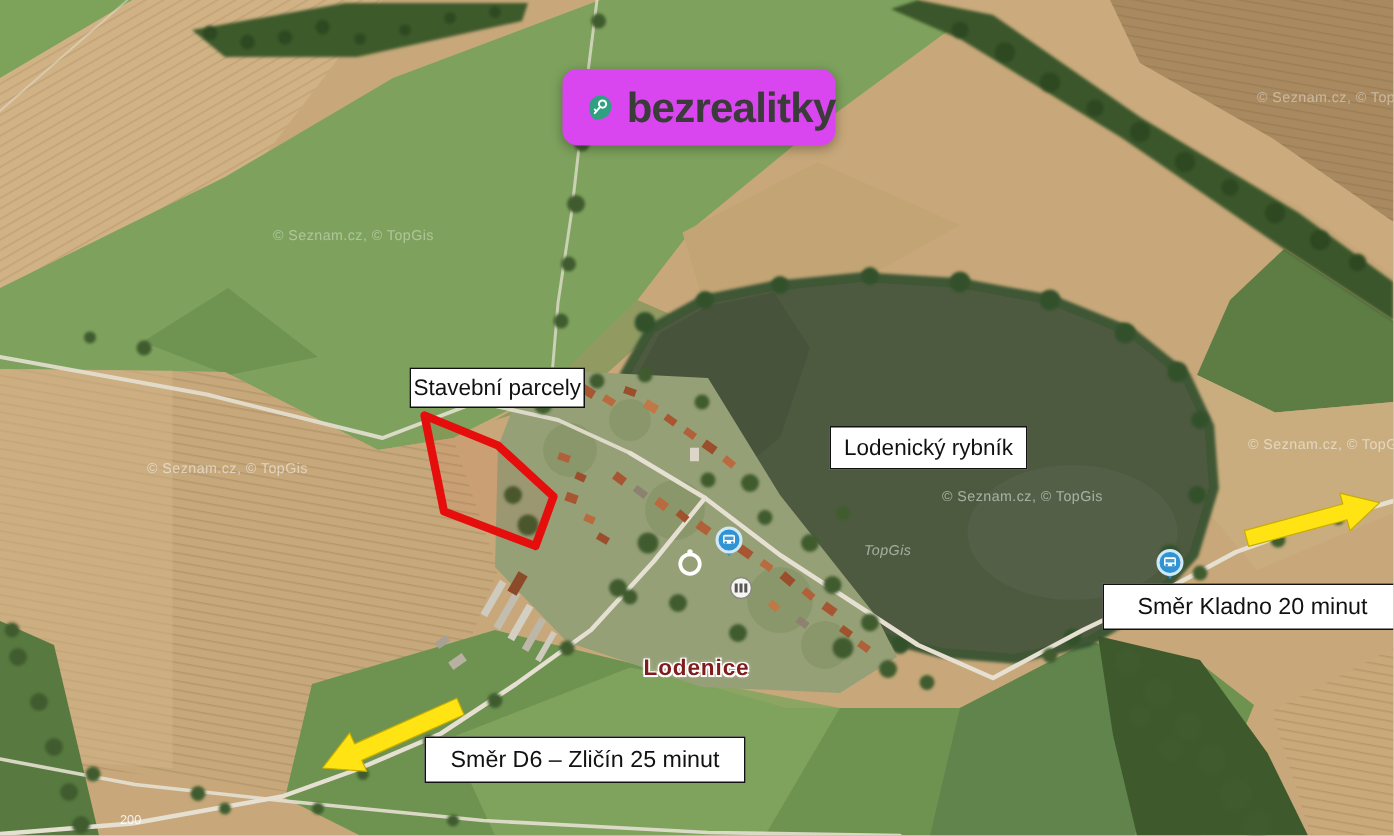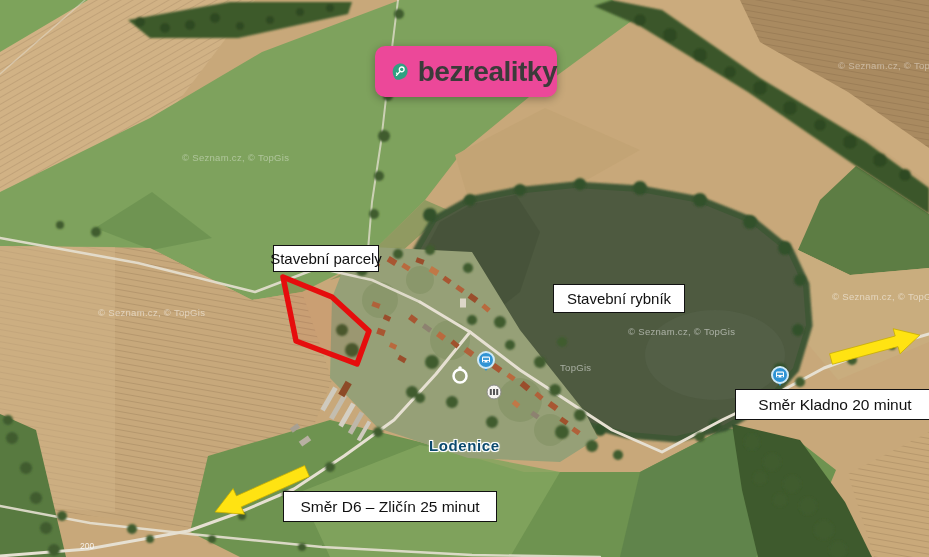--- a/index.html
+++ b/index.html
@@ -3,42 +3,42 @@
 <meta charset="utf-8">
 <style>
   html,body{margin:0;padding:0;background:#e8e8e8;}
   .stage{position:relative;width:929px;height:557px;overflow:hidden;
          font-family:"Liberation Sans",sans-serif;background:#c8a87a;}
   .stage svg.map{position:absolute;left:0;top:0;}
 
   .map-label-box{position:absolute;background:#ffffff;border:1.6px solid #111;
     color:#111;display:flex;align-items:center;justify-content:center;
     box-sizing:border-box;white-space:nowrap;}
-  .lb-parcels{left:273px;top:245px;width:106px;height:27px;font-size:15px;}
+  .lb-parcels{left:273px;top:245px;width:117px;height:27px;font-size:15px;}
   .lb-pond{left:553px;top:284px;width:132px;height:29px;font-size:15px;}
   .lb-kladno{left:735px;top:389px;width:200px;height:31px;font-size:15.5px;}
   .lb-d6{left:283px;top:491px;width:214px;height:31px;font-size:15.5px;}
 
   .town-label{position:absolute;left:429px;top:437px;font-size:15px;font-weight:bold;
-    color:#0c4a6e;letter-spacing:.6px;
+    color:#7f1d1d;letter-spacing:.6px;
     text-shadow:-1px -1px 0 #fff,1px -1px 0 #fff,-1px 1px 0 #fff,1px 1px 0 #fff,0 0 3px #fff;}
 
   .watermark{position:absolute;font-size:9.5px;color:rgba(255,255,255,.5);
     letter-spacing:.3px;white-space:nowrap;}
   .wm1{left:98px;top:307px;}
   .wm2{left:182px;top:152px;opacity:.75;}
   .wm3{left:628px;top:326px;}
-  .wm4{left:560px;top:362px;}
+  .wm4{left:576px;top:362px;font-style:italic;}
   .wm5{left:832px;top:291px;}
   .wm6{left:838px;top:60px;opacity:.8;}
   .elev{position:absolute;font-size:8.5px;color:rgba(255,255,255,.82);}
   .el1{left:33px;top:541px;margin-top:36px;}
   .el2{left:80px;top:541px;}
 
-  .logo{position:absolute;left:375px;top:46px;width:182px;height:51px;background:#ec4899;
+  .logo{position:absolute;left:375px;top:46px;width:182px;height:51px;background:#d946ef;
     border-radius:10px;box-shadow:0 2px 8px rgba(0,0,0,.3);display:flex;
     align-items:center;padding-left:15px;box-sizing:border-box;}
   .logo-text{font-size:28px;font-weight:bold;color:#3b3b3a;letter-spacing:-.5px;margin-left:8px;}
 </style>
 </head>
 <body>
 
 <div class="stage">
 
   <svg class="map" width="929" height="557" viewBox="0 0 929 557">
@@ -296,21 +296,21 @@
   <div class="watermark wm3">© Seznam.cz, © TopGis</div>
   <div class="watermark wm4">TopGis</div>
   <div class="watermark wm5">© Seznam.cz, © TopGis</div>
   <div class="watermark wm6">© Seznam.cz, © TopGis</div>
   <div class="elev el1">400</div>
   <div class="elev el2">200</div>
 
   <div class="town-label">Lodenice</div>
 
   <div class="map-label-box lb-parcels">Stavební parcely</div>
-  <div class="map-label-box lb-pond">Stavební rybník</div>
+  <div class="map-label-box lb-pond">Lodenický rybník</div>
   <div class="map-label-box lb-kladno">Směr Kladno 20 minut</div>
   <div class="map-label-box lb-d6">Směr D6 – Zličín 25 minut</div>
 
   <div class="logo">
     <svg width="36" height="40" viewBox="-19 -20 38 42">
       <path d="M -9,14 C -15,6 -16,-6 -8,-12 C 0,-18 11,-15 14,-6 C 17,3 12,13 2,15 C -2,15.8 -6,17.5 -9,14 Z" fill="#2fa182"></path>
       <circle cx="3.5" cy="-4" r="4.6" fill="none" stroke="#fff" stroke-width="2.6"></circle>
       <line x1="0.5" y1="-0.5" x2="-6.5" y2="7.5" stroke="#fff" stroke-width="2.6" stroke-linecap="round"></line>
       <line x1="-4.5" y1="5" x2="-6.6" y2="2.9" stroke="#fff" stroke-width="2.2" stroke-linecap="round"></line>
     </svg>

